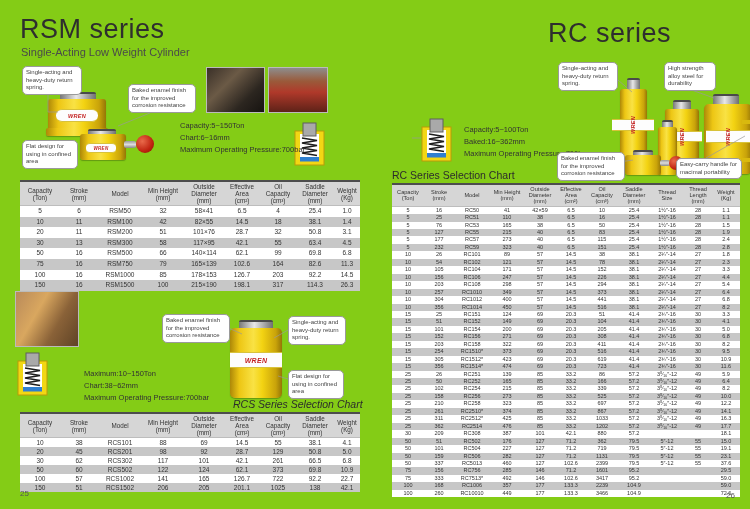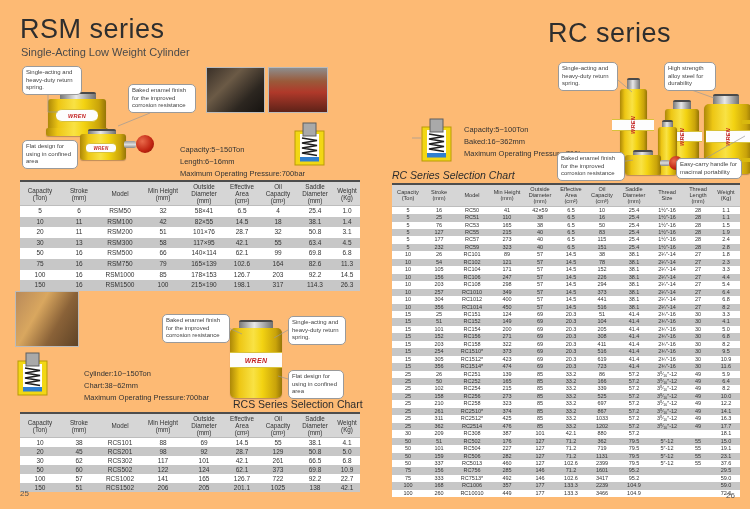--- a/index.html
+++ b/index.html
@@ -1,16 +1,16 @@
 <!DOCTYPE html>
 <html><head>
 <meta charset="utf-8">
 <style>
   html,body{margin:0;padding:0;background:#fff;}
-  #canvas{position:relative;width:750px;height:509px;background:#fdba74;overflow:hidden;
+  #canvas{position:relative;width:750px;height:509px;background:#84cc16;overflow:hidden;
           font-family:"Liberation Sans",sans-serif;color:#333;}
   .abs{position:absolute;}
 
   
   .series-title{font-size:27px;color:#2e2e2e;letter-spacing:0.5px;}
   .series-sub{font-size:11px;color:#4a4a4a;}
   .chart-title{font-size:10.5px;color:#2c2c2c;}
 
   
   .specs{font-size:7.5px;line-height:12px;color:#333;}
@@ -117,23 +117,23 @@
   <div class="photo" style="left:268px;top:67px;width:58px;height:44px;background:linear-gradient(180deg,#8d8d8d 0%,#9a5a3a 30%,#b0392a 55%,#5e2218 100%);"></div>
 
   <svg class="abs" style="left:294px;top:122px;" width="32" height="44" viewBox="0 0 32 44">
     <rect x="1" y="9" width="29" height="34" fill="#f2d714" stroke="#b99a08" stroke-width="1"></rect>
     <rect x="6" y="12" width="19" height="27" fill="#ffffff"></rect>
     <rect x="9" y="1" width="13" height="13" fill="#a9a9a9" stroke="#5f5f5f" stroke-width="1"></rect>
     <path d="M8 16 L23 18.5 L8 21 L23 23.5 L8 26 L23 28.5 L8 31 L23 33.5" stroke="#1e1e1e" stroke-width="1.6" fill="none"></path>
     <rect x="6" y="35" width="19" height="4.5" fill="#2f7fd0"></rect>
   </svg>
 
-  <div class="abs specs" style="left:180px;top:144px;">
+  <div class="abs specs" style="left:180px;top:120px;">
     <div>Capacity:5~150Ton</div>
-    <div>Length:6~16mm</div>
+    <div>Chart:6~16mm</div>
     <div>Maximum Operating Pressure:700bar</div>
   </div>
 
   <table class="chart t-mid" style="left:20px;top:180px;">
       <thead>
         <tr>
           <th>Capacity
 (Ton)</th>
           <th>Stroke
 (mm)</th>
@@ -252,39 +252,39 @@
 
   <svg class="abs" style="left:17px;top:352px;" width="32" height="44" viewBox="0 0 32 44">
     <rect x="1" y="9" width="29" height="34" fill="#f2d714" stroke="#b99a08" stroke-width="1"></rect>
     <rect x="6" y="12" width="19" height="27" fill="#ffffff"></rect>
     <rect x="9" y="1" width="13" height="13" fill="#a9a9a9" stroke="#5f5f5f" stroke-width="1"></rect>
     <path d="M8 16 L23 18.5 L8 21 L23 23.5 L8 26 L23 28.5 L8 31 L23 33.5" stroke="#1e1e1e" stroke-width="1.6" fill="none"></path>
     <rect x="6" y="35" width="19" height="4.5" fill="#2f7fd0"></rect>
   </svg>
 
   <div class="abs specs" style="left:84px;top:368px;">
-    <div>Cylinder:10~150Ton</div>
+    <div>Maximum:10~150Ton</div>
     <div>Chart:38~62mm</div>
     <div>Maximum Operating Pressure:700bar</div>
   </div>
 
   <div class="callout" style="left:162px;top:314px;width:60px;">Baked enamel finish for the improved corrosion resistance</div>
   <div class="callout" style="left:288px;top:316px;width:50px;">Single-acting and heavy-duty return spring.</div>
   <div class="callout" style="left:288px;top:370px;width:48px;">Flat design for using in confined area</div>
 
   <div>
     <div class="plunger" style="left:239px;top:320px;width:34px;height:10px;"></div>
     <div class="cyl" style="left:230px;top:328px;width:52px;height:70px;border-radius:5px;">
       <div class="band" style="left:0;top:24px;width:52px;height:14px;">
         <span class="wren">WREN</span>
       </div>
     </div>
   </div>
 
-  <div class="abs chart-title" style="left:233px;top:398px;">RCS Series Selection Chart</div>
+  <div class="abs chart-title" style="left:233px;top:398px;font-style:italic;">RCS Series Selection Chart</div>
   <table class="chart t-mid t-rcs" style="left:20px;top:412px;">
       <thead>
         <tr>
           <th>Capacity
 (Ton)</th>
           <th>Stroke
 (mm)</th>
           <th>Model</th>
           <th>Min Height
 (mm)</th>
@@ -418,21 +418,21 @@
     <path d="M8 16 L23 18.5 L8 21 L23 23.5 L8 26 L23 28.5 L8 31 L23 33.5" stroke="#1e1e1e" stroke-width="1.6" fill="none"></path>
     <rect x="6" y="35" width="19" height="4.5" fill="#2f7fd0"></rect>
   </svg>
 
   <div class="abs specs" style="left:464px;top:124px;">
     <div>Capacity:5~100Ton</div>
     <div>Baked:16~362mm</div>
     <div>Maximum Operating Pressure:700bar</div>
   </div>
 
-  <div class="abs chart-title" style="left:392px;top:169px;font-style:italic;">RC Series Selection Chart</div>
+  <div class="abs chart-title" style="left:392px;top:169px;">RC Series Selection Chart</div>
   <table class="chart t-rc" style="left:392px;top:183px;">
       <thead>
         <tr>
           <th>Capacity
 (Ton)</th>
           <th>Stroke
 (mm)</th>
           <th>Model</th>
           <th>Min Height
 (mm)</th>

